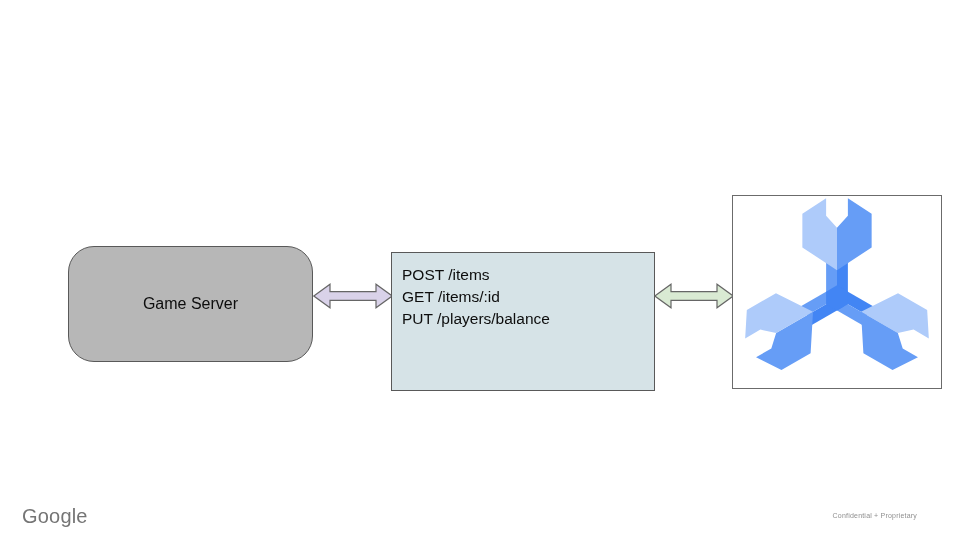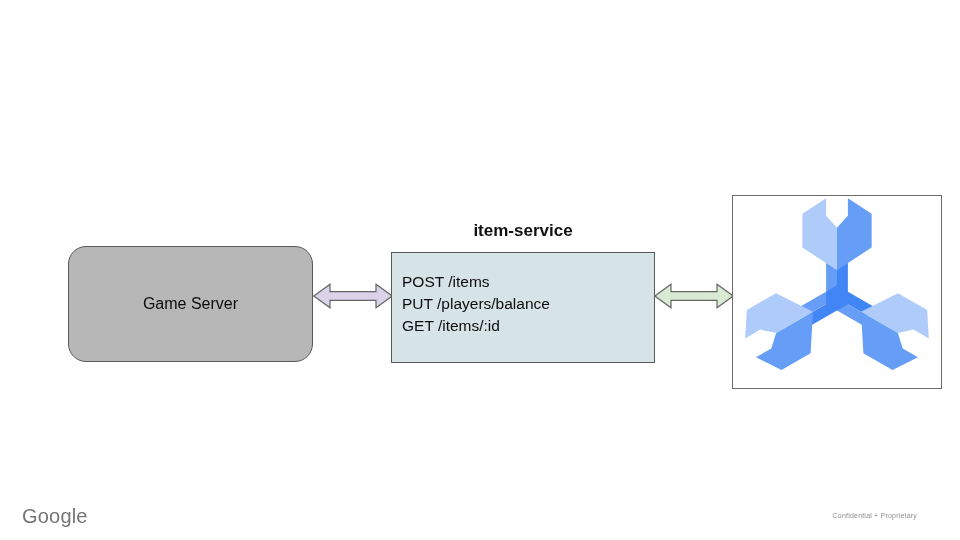--- a/index.html
+++ b/index.html
@@ -4,33 +4,33 @@
 <style>
   html,body{margin:0;padding:0;background:#e9e9e9;}
   .stage{
     position:relative;width:960px;height:540px;background:#ffffff;overflow:hidden;
     font-family:"Liberation Sans",sans-serif;color:#000;
   }
   
   .node{position:absolute;box-sizing:border-box;}
   .game-server{
     left:68px;top:246px;width:245px;height:116px;
-    background:var(--gs-fill);border:1px solid var(--gs-border);border-radius:18px;
+    background:var(--gs-fill);border:1px solid var(--gs-border);border-radius:26px;
     display:flex;align-items:center;justify-content:center;
     font-size:16px;color:#0d0d0d;
   }
   
   .svc-title{
     position:absolute;left:391px;top:221px;width:264px;height:22px;
     text-align:center;font-size:17px;font-weight:bold;color:#111;
   }
   .item-service{
-    left:391px;top:252px;width:264px;height:111px;
+    left:391px;top:252px;width:264px;height:139px;
     background:var(--is-fill);border:1px solid var(--is-border);
-    padding:18px 10px;font-size:15.5px;line-height:22px;color:#0d0d0d;
+    padding:11px 10px;font-size:15.5px;line-height:22px;color:#0d0d0d;
   }
   .ep{white-space:nowrap;}
   
   .arrow{position:absolute;width:80px;height:26px;}
   .arrow1{left:313px;top:283px;}
   .arrow2{left:654px;top:283px;}
   
   .spanner-box{
     position:absolute;left:732px;top:195px;width:210px;height:194px;
     background:#ffffff;border:1px solid #6b6b6b;box-sizing:border-box;
@@ -52,25 +52,24 @@
 <div class="stage">
 
   <div class="node game-server">
     <span>Game Server</span>
   </div>
 
   <svg class="arrow arrow1" viewBox="0 0 80 26" preserveAspectRatio="none">
     <polygon points="0.8,13 17,1.2 17,8.6 63,8.6 63,1.2 79.2,13 63,24.8 63,17.4 17,17.4 17,24.8" fill="var(--arrow1-fill)" stroke="var(--arrow-border)" stroke-width="1.2"></polygon>
   </svg>
 
-  <div class="svc-title">item-service</div>
   <div class="node item-service">
     <div class="ep">POST /items</div>
+    <div class="ep">GET /items/:id</div>
     <div class="ep">PUT /players/balance</div>
-    <div class="ep">GET /items/:id</div>
   </div>
 
   <svg class="arrow arrow2" viewBox="0 0 80 26" preserveAspectRatio="none">
     <polygon points="0.8,13 17,1.2 17,8.6 63,8.6 63,1.2 79.2,13 63,24.8 63,17.4 17,17.4 17,24.8" fill="var(--arrow2-fill)" stroke="var(--arrow-border)" stroke-width="1.2"></polygon>
   </svg>
 
   <div class="spanner-box">
     <svg viewBox="-105 -103 210 194">
 
       <g>

